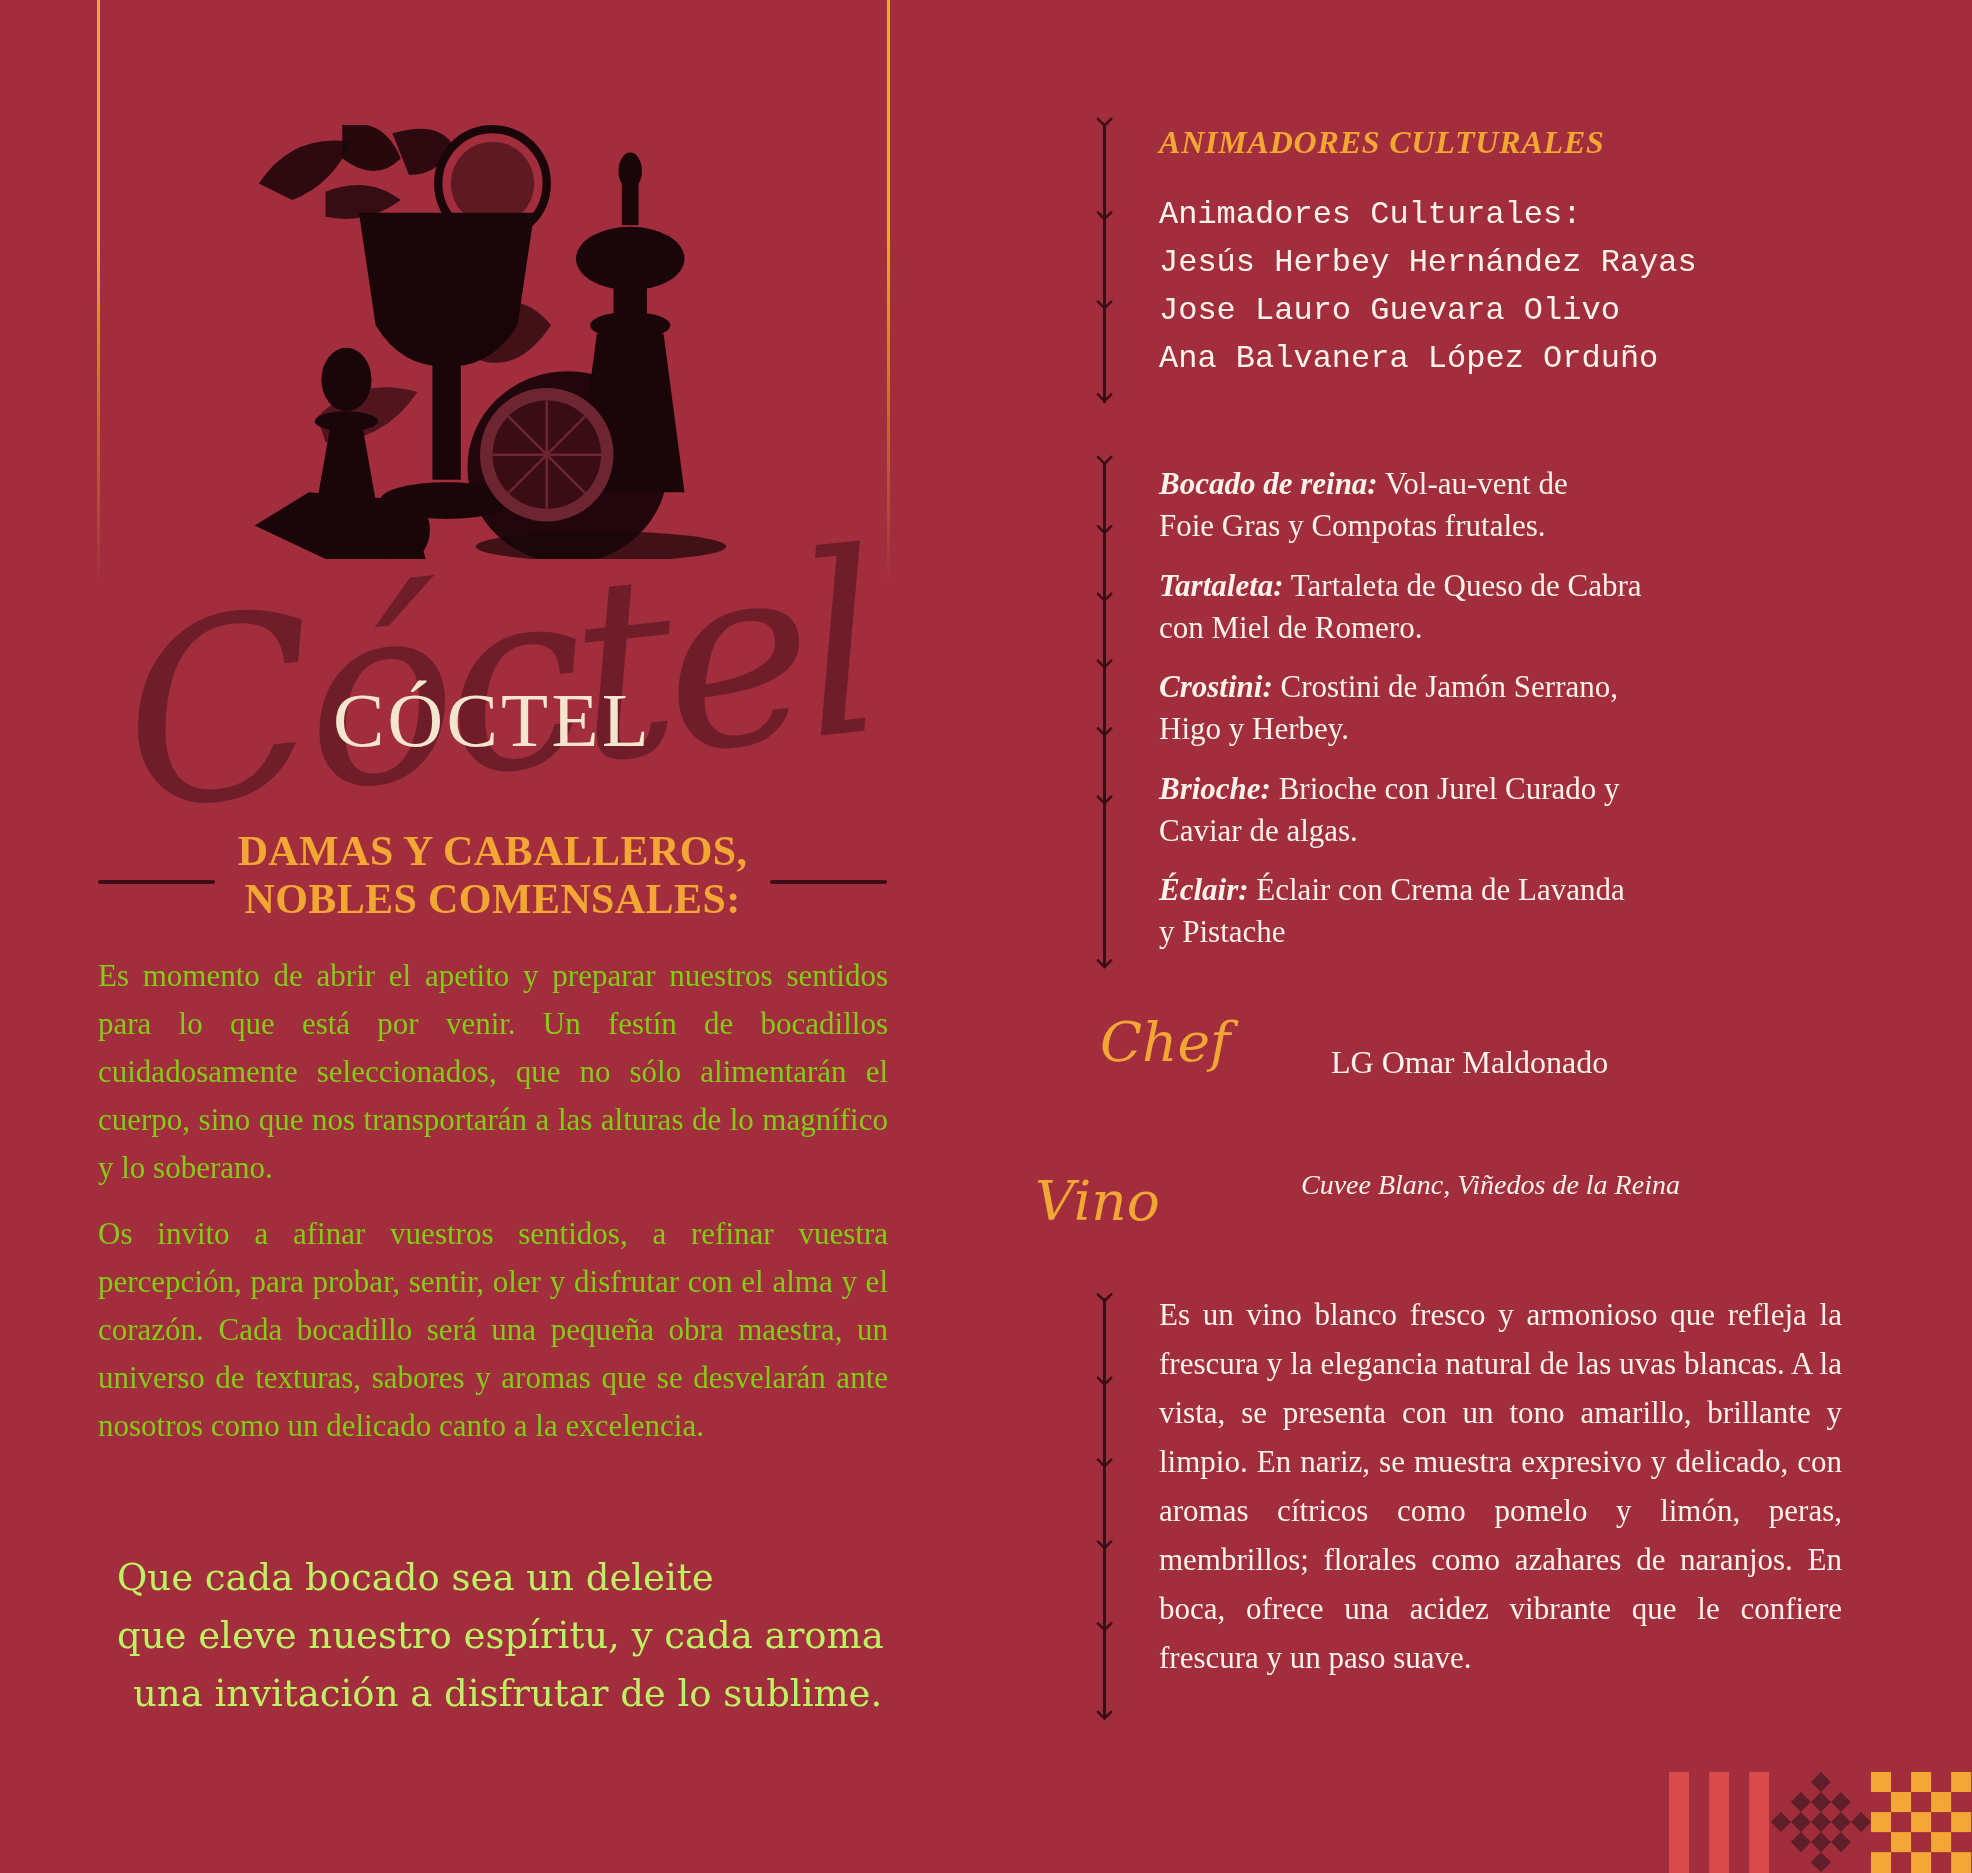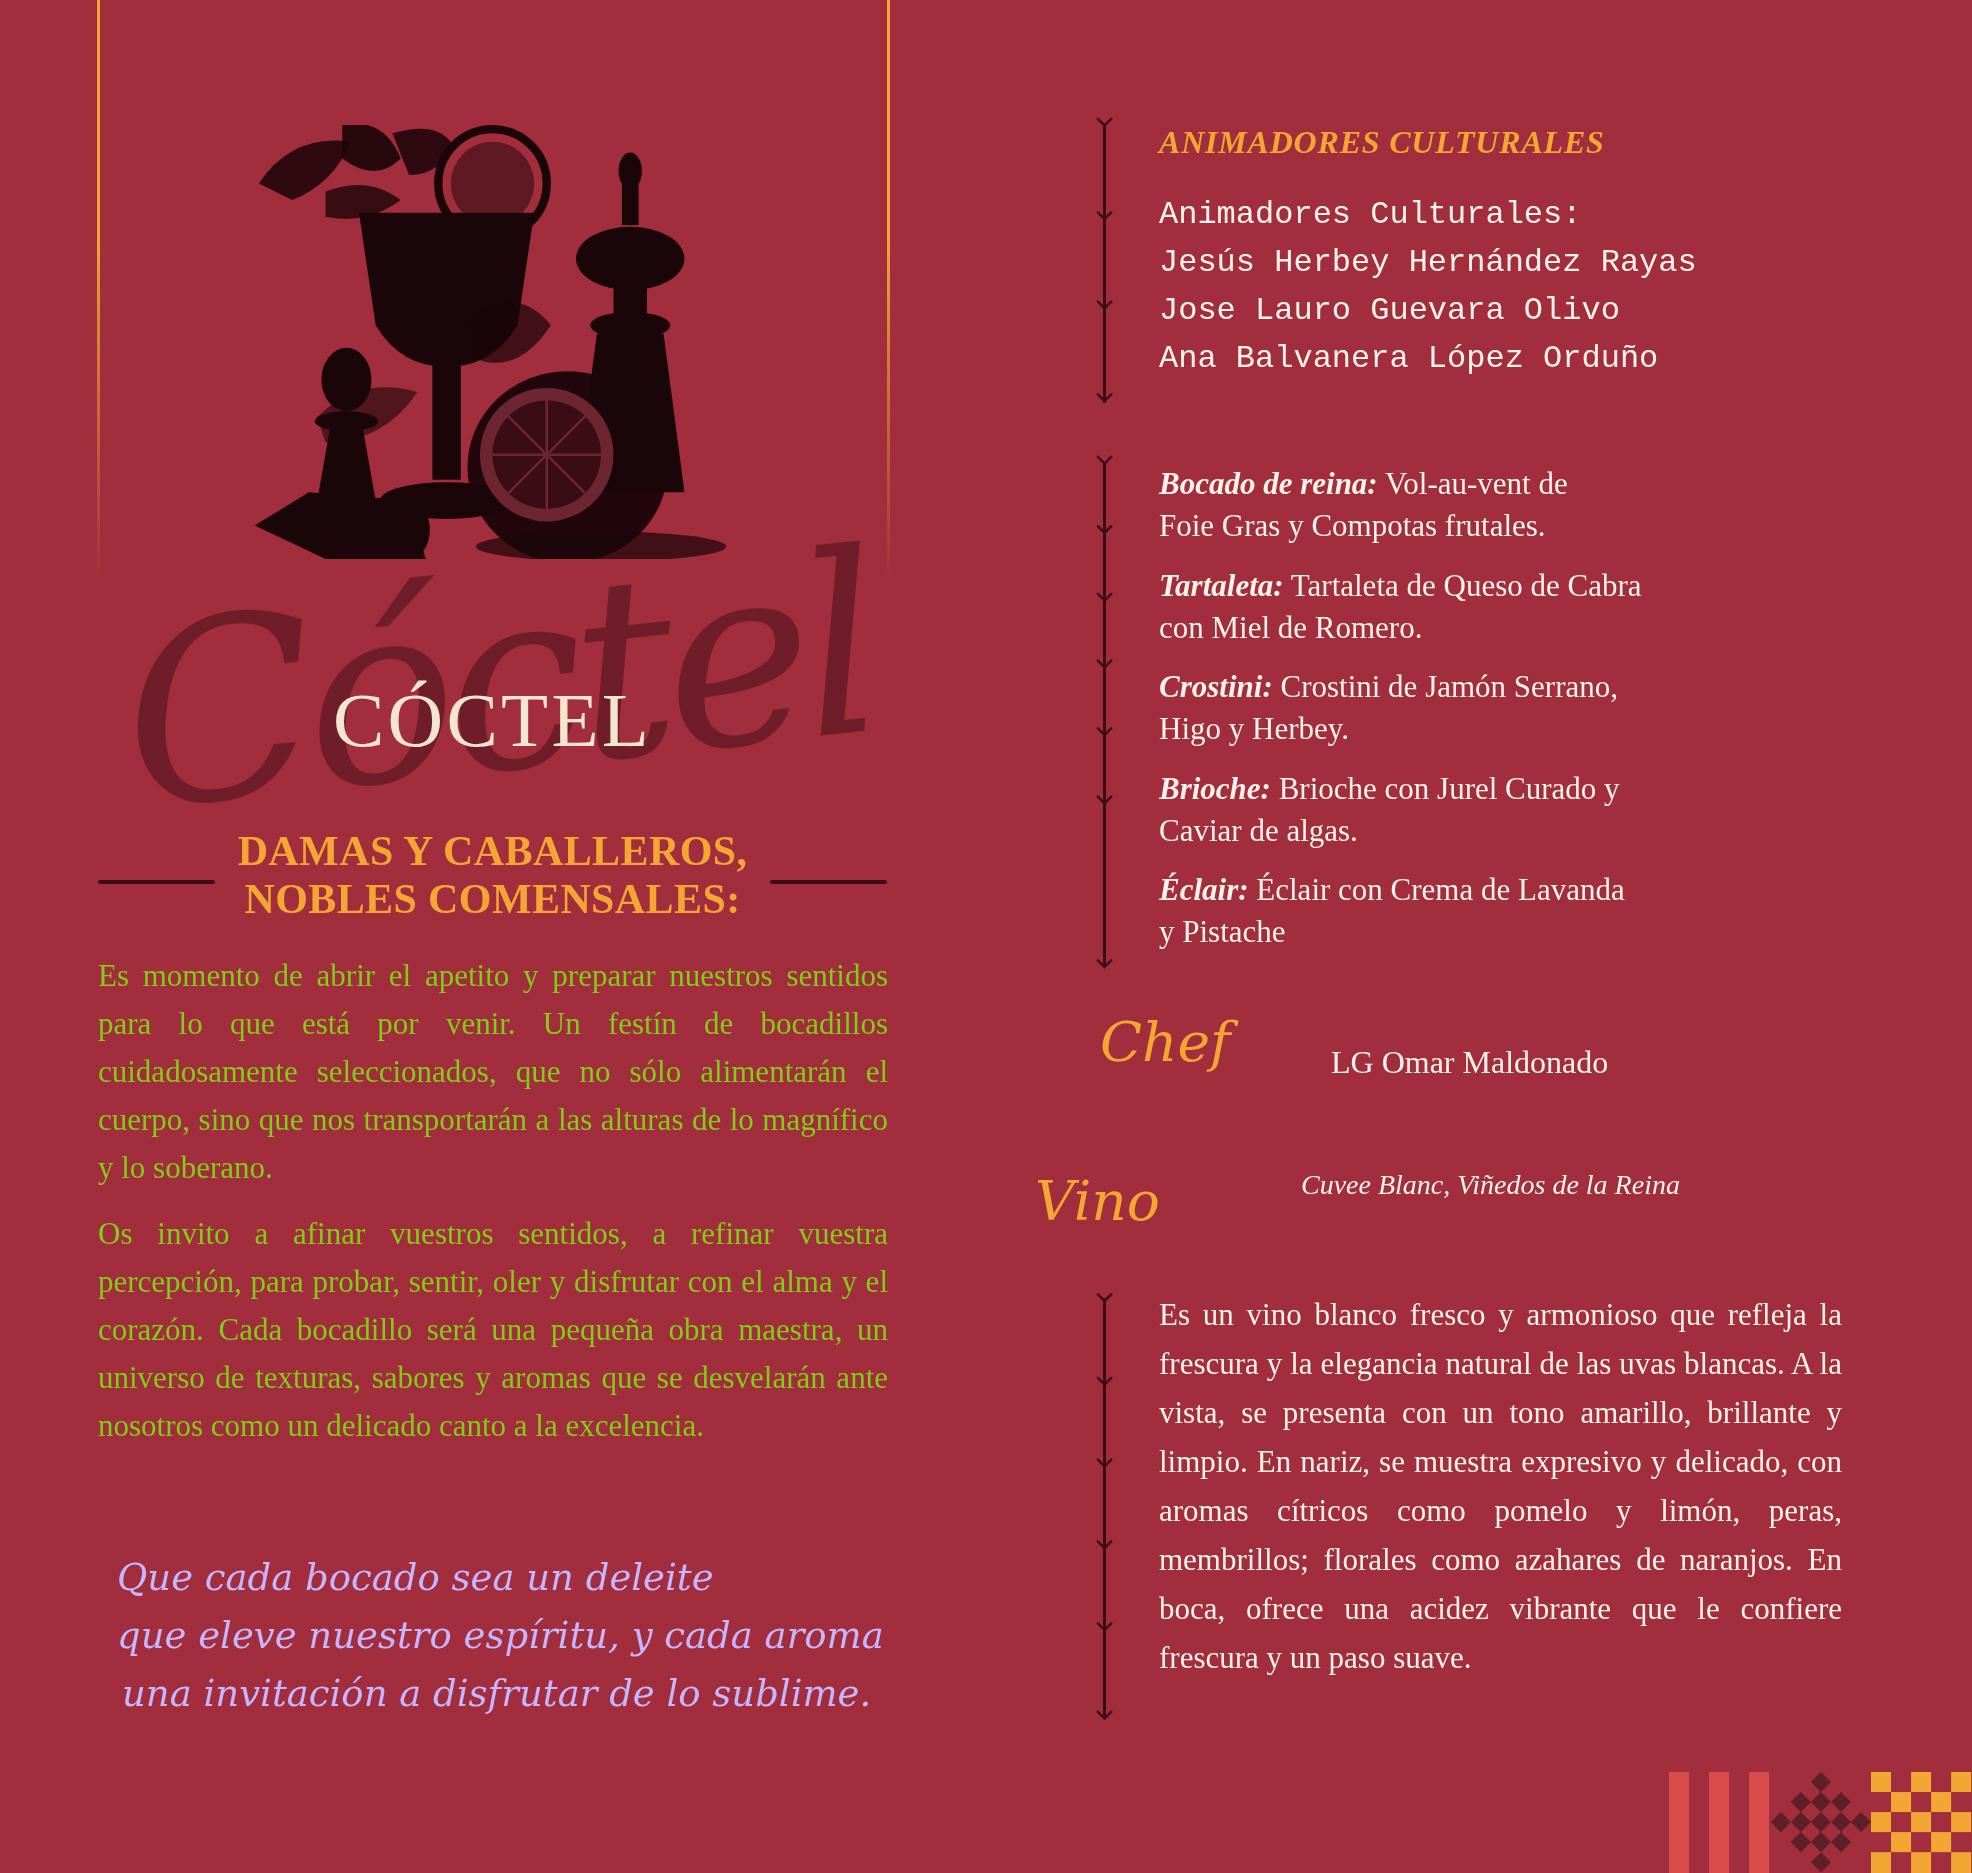--- a/index.html
+++ b/index.html
@@ -33,25 +33,25 @@
     font-size: 42px; line-height: 48px; color: #f2a735; letter-spacing: 0.4px;
   }
   .rule { height: 4.2px; background: #3c0d14; border-radius: 2.5px; top: 880px; }
   .body-left {
     left: 98px; top: 952px; width: 790px;
     font-size: 31px; line-height: 48px; text-align: justify; color: #84cc16;
   }
   .body-left p { margin: 0 0 18.4px 0; }
   .quote {
     left: 117px; top: 1549px; width: 868px;
-    font-family: "DejaVu Serif", serif; font-style: italic;
-    font-size: 37px; line-height: 58px; color: #c4b5fd;
+    font-family: "DejaVu Serif", serif; 
+    font-size: 37px; line-height: 58px; color: #bef264;
   }
   .quote div:nth-child(2) { margin-left: 0px; }
-  .quote div:nth-child(3) { margin-left: 5px; }
+  .quote div:nth-child(3) { margin-left: 16px; }
   .vline { position: absolute; width: 3.3px; background: #3a0e15; left: 1103px; }
   .section-head {
     left: 1159px; top: 124px; font-weight: bold; font-style: italic;
     font-size: 32px; color: #f2a735; letter-spacing: 0.8px;
   }
   .names { left: 1159px; top: 191px; font-size: 32px; line-height: 48px; font-family: Liberation Mono, monospace; }
   .menu { left: 1159px; top: 463px; width: 651px; font-size: 31px; line-height: 42px; }
   .menu .item { margin-bottom: 17.5px; }
   .menu b { font-style: italic; }
   .script-label {

